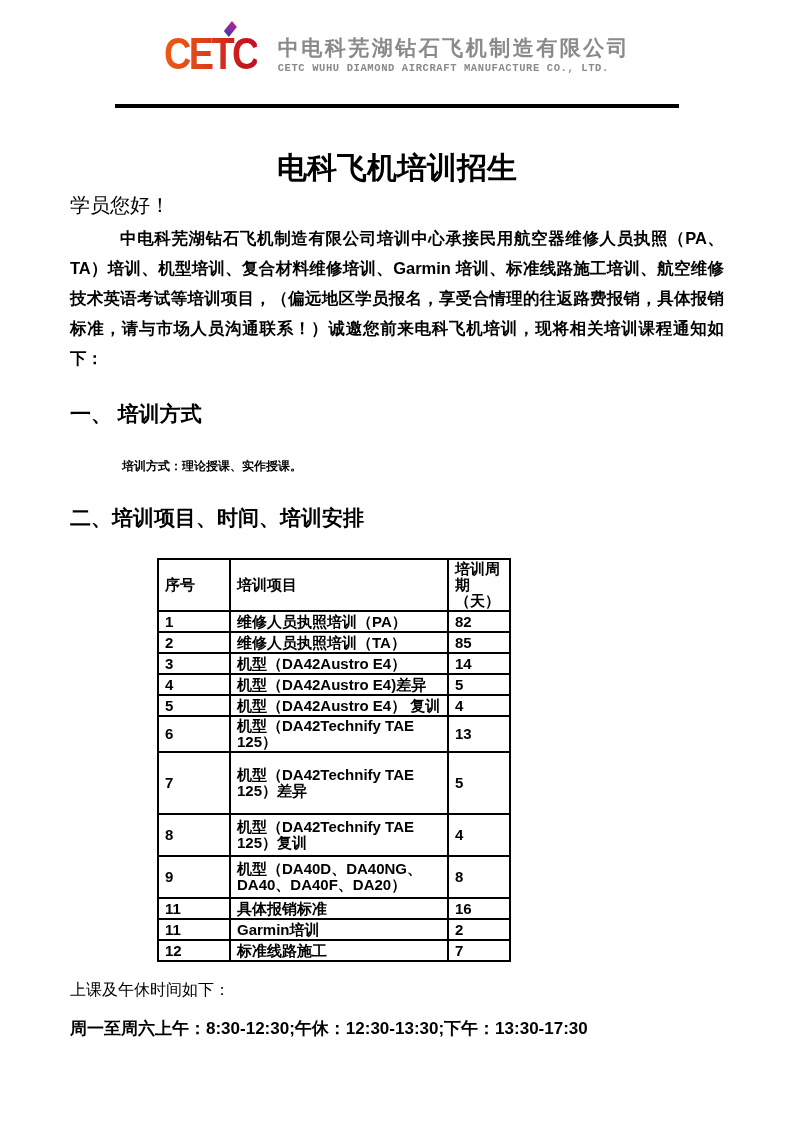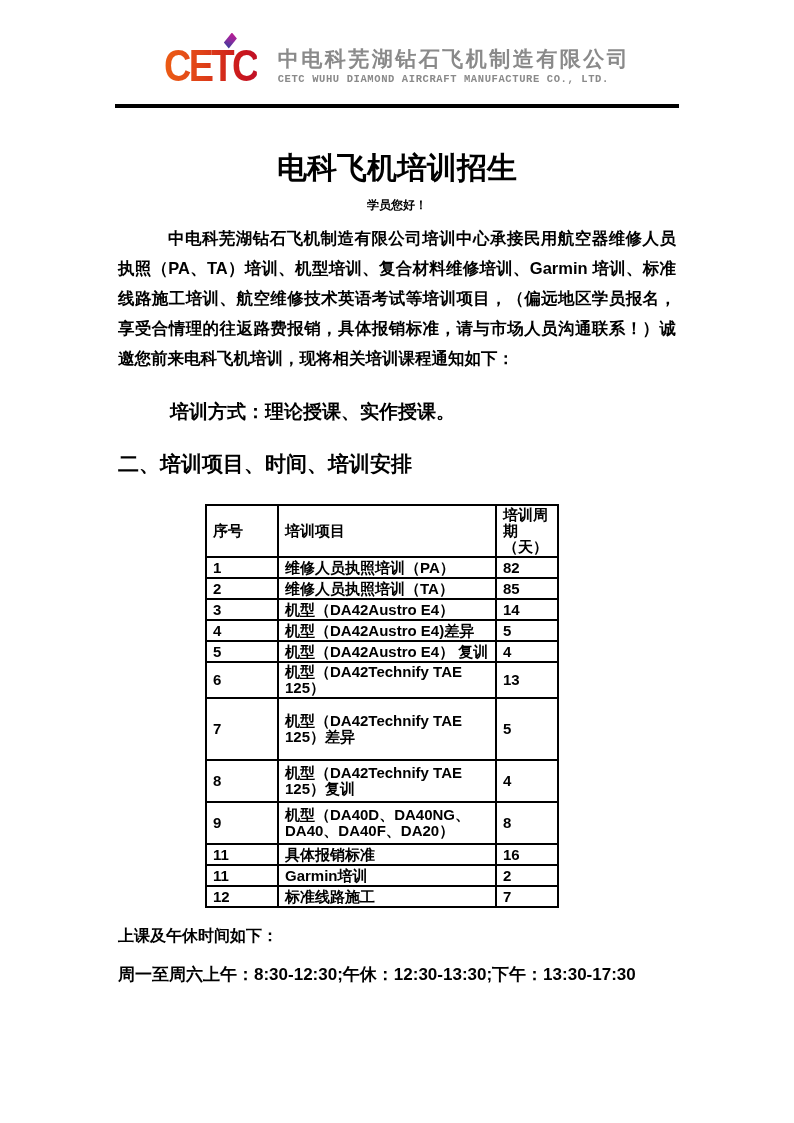--- a/index.html
+++ b/index.html
@@ -2,62 +2,62 @@
 <html><head>
 <meta charset="utf-8">
 <style>
   * { margin: 0; padding: 0; box-sizing: border-box; }
   html, body { background: #e8e8e8; }
   .page {
     width: 794px; height: 1123px; margin: 0 auto; background: #ffffff;
     font-family: "Liberation Sans", sans-serif; color: #000;
     overflow: hidden; position: relative;
   }
-  .content { padding: 0 118px; }
+  .content { padding: 0 70px; }
 
   
-  .header { display: flex; justify-content: center; align-items: center; padding-top: 36px; height: 96px; }
+  .header { display: flex; justify-content: center; align-items: flex-start; padding-top: 36px; height: 96px; }
   .logo-wrap { position: relative; margin-right: 6px; }
   .logo-text {
     font-size: 44px; font-weight: bold; letter-spacing: -3px; line-height: 0.82;
     background: linear-gradient(92deg, #ec5c14 0%, #e04318 40%, #c9161d 85%, #bf1028 100%);
     -webkit-background-clip: text; background-clip: text; color: transparent;
     transform: scaleX(0.86); transform-origin: left bottom; display: inline-block;
   }
   .diamond {
     position: absolute; left: 60px; top: -15px; width: 13px; height: 16px;
     background: linear-gradient(200deg, #c6168d 0%, #8e2a9e 45%, #20419a 100%);
     clip-path: polygon(62% 0%, 100% 38%, 38% 100%, 0% 62%);
   }
   .company { display: flex; flex-direction: column; justify-content: flex-end; }
   .company-cn { font-size: 21px; font-weight: bold; color: #8a8a8a; letter-spacing: 2.5px; line-height: 1.1; white-space: nowrap; }
   .company-en { font-size: 10.5px; font-weight: bold; color: #8a8a8a; letter-spacing: 0.6px; margin-top: 3px; white-space: nowrap; font-family: Liberation Mono, monospace; }
   .rule { height: 4px; background: #000; margin: 8px 115px 0 115px; }
 
   
   .doc-title { text-align: center; font-size: 30px; font-weight: bold; margin-top: 42px; line-height: 35px; }
-  .greeting { font-size: 12px; font-weight: bold; margin-top: 10px; line-height: 20px; text-align: center; }
+  .greeting { font-size: 20px; font-weight: normal; margin-top: 10px; line-height: 20px; }
   .intro { font-size: 16.5px; font-weight: bold; margin-top: 8px; line-height: 30px; text-align: justify; text-indent: 50px; }
   .h2 { font-size: 21px; font-weight: bold; margin-top: 28px; line-height: 26px; }
-  .s1-body { font-size: 19px; font-weight: bold; margin-top: 28px; margin-left: 52px; line-height: 22px; }
+  .s1-body { font-size: 12px; font-weight: bold; margin-top: 28px; margin-left: 52px; line-height: 22px; }
 
   
   .table-wrap { margin-top: 27px; margin-left: 87px; }
   table { border-collapse: collapse; table-layout: fixed; width: 352px; }
   th, td {
     border: 2px solid #000; padding: 1px 6px; font-size: 15px; font-weight: bold;
     text-align: left; vertical-align: middle; line-height: 16px; word-wrap: break-word;
   }
   thead th { height: 42px; }
   tbody td { height: 21px; }
   tbody tr:nth-child(7) td { height: 62px; }
   tbody tr:nth-child(8) td, tbody tr:nth-child(9) td { height: 42px; }
 
   
-  .schedule-intro { font-size: 16px; font-weight: bold; margin-top: 18px; line-height: 20px; }
+  .schedule-intro { font-size: 16px; font-weight: normal; margin-top: 18px; line-height: 20px; }
   .schedule-line { font-size: 17px; font-weight: bold; margin-top: 18px; line-height: 21px; }
 </style>
 </head>
 <body>
 
 <div class="page">
 
   <div class="header">
     <div class="logo-wrap">
       <span class="diamond"></span>
@@ -68,20 +68,21 @@
       <span class="company-en">CETC WUHU DIAMOND AIRCRAFT MANUFACTURE CO., LTD.</span>
     </div>
   </div>
   <div class="rule"></div>
 
   <div class="content">
     <div class="doc-title">电科飞机培训招生</div>
     <div class="greeting">学员您好！</div>
     <div class="intro">中电科芜湖钻石飞机制造有限公司培训中心承接民用航空器维修人员执照（PA、TA）培训、机型培训、复合材料维修培训、Garmin 培训、标准线路施工培训、航空维修技术英语考试等培训项目，（偏远地区学员报名，享受合情理的往返路费报销，具体报销标准，请与市场人员沟通联系！）诚邀您前来电科飞机培训，现将相关培训课程通知如下：</div>
 
+    <div class="h2">一、 培训方式</div>
     <div class="s1-body">培训方式：理论授课、实作授课。</div>
 
     <div class="h2">二、培训项目、时间、培训安排</div>
 
     <div class="table-wrap">
       <table>
         <colgroup>
           <col style="width:72px">
           <col style="width:218px">
           <col style="width:62px">

